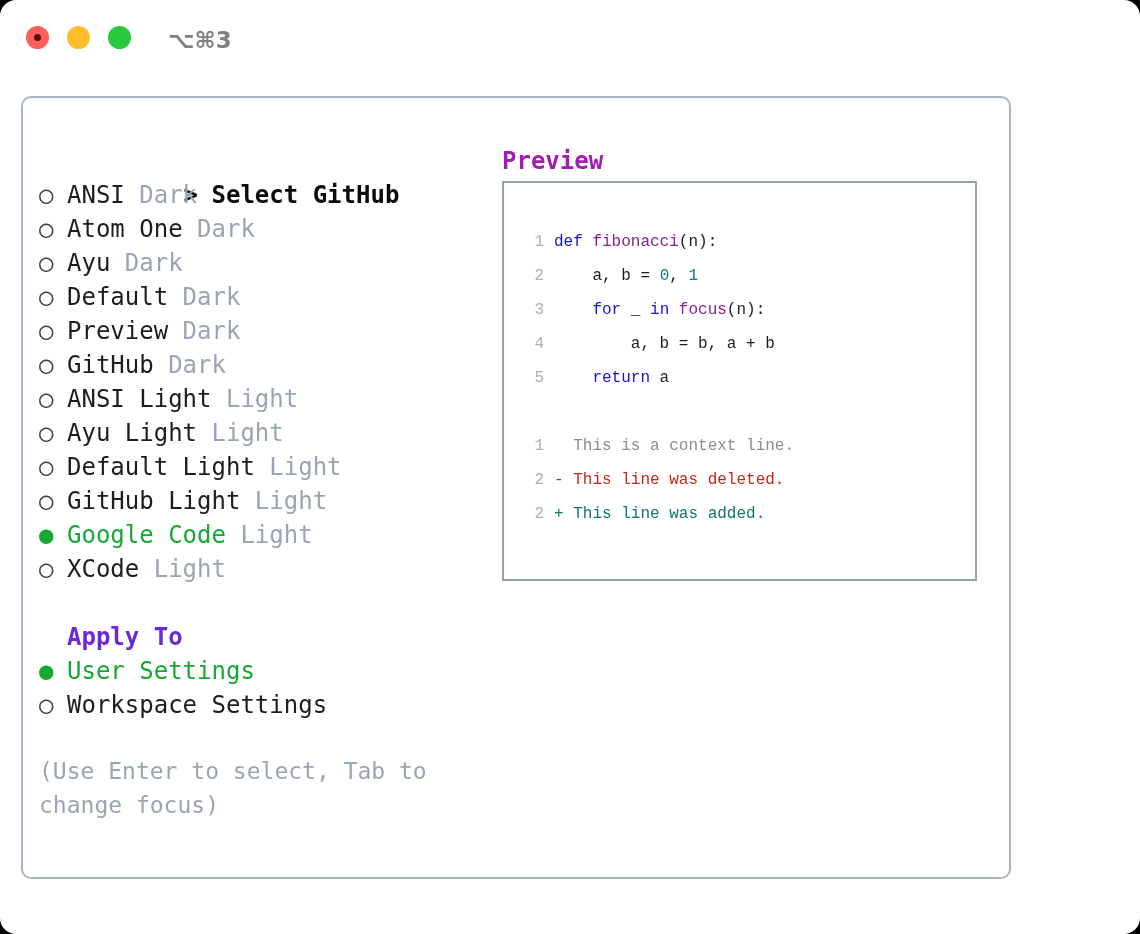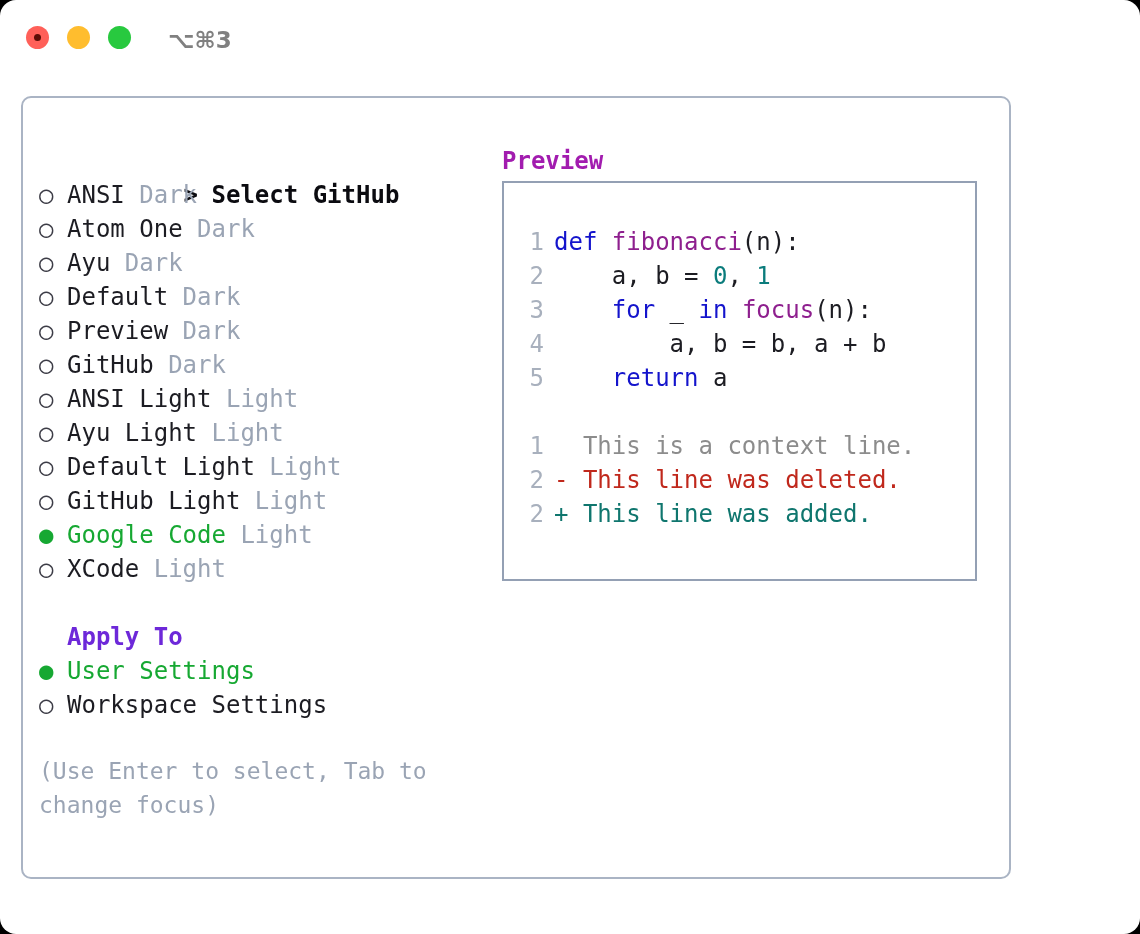--- a/index.html
+++ b/index.html
@@ -150,24 +150,25 @@
   }
   .preview-box {
     width: 475px;
     height: 400px;
     border: 2px solid #94a0b4;
     box-sizing: border-box;
     background: #ffffff;
     padding: 42px 0 0 14px;
   }
   .code-line {
-    font-size: 24px;
+    font-size: 16px;
     line-height: 34px;
     white-space: pre;
     color: #1c1c22;
+    font-family: Liberation Mono, monospace;
   }
   .ln {
     display: inline-block;
     width: 26px;
     text-align: right;
     color: #a8b0bd;
     margin-right: 10px;
   }
   .kw   { color: #1414cc; }
   .fn   { color: #8e1f8e; }

